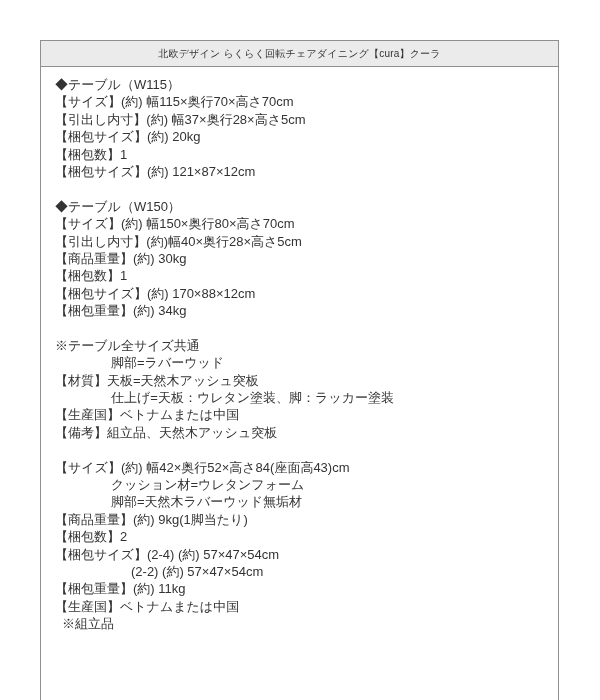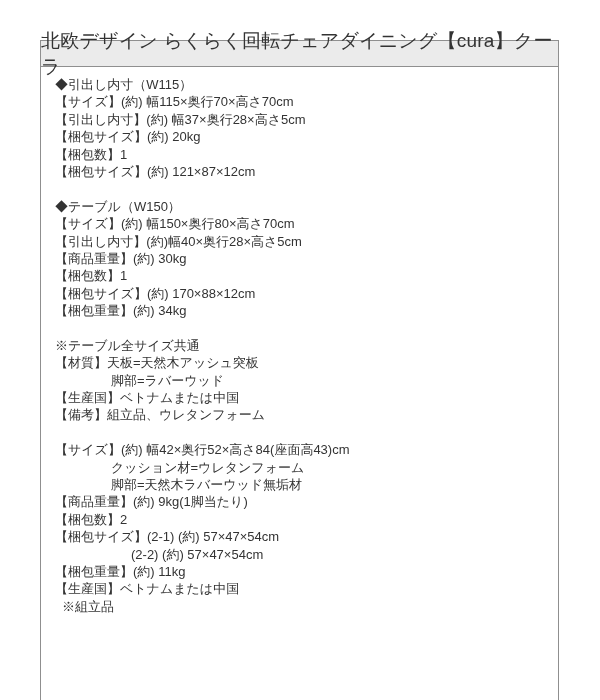--- a/index.html
+++ b/index.html
@@ -26,21 +26,21 @@
     background: #ffffff;
     box-sizing: border-box;
   }
   .panel-header {
     height: 25px;
     background: #ebebeb;
     border-bottom: 1px solid #8f8f8f;
     display: flex;
     align-items: center;
     justify-content: center;
-    font-size: 19px;
+    font-size: 10px;
     color: #333333;
     letter-spacing: 0.2px;
   }
   .panel-body {
     padding: 9px 6px 0 14px;
     font-size: 13px;
     line-height: 17.4px;
     color: #333333;
   }
   .line {
@@ -57,52 +57,53 @@
 </style>
 </head>
 <body>
 
 <div class="panel">
   <div class="panel-header">
     <span>北欧デザイン らくらく回転チェアダイニング【cura】クーラ</span>
   </div>
   <div class="panel-body">
       <div>
-        <div class="line indent-0">◆引出し内寸（W115）</div>
+        <div class="line indent-0">◆テーブル（W115）</div>
         <div class="line indent-0">【サイズ】(約) 幅115×奥行70×高さ70cm</div>
         <div class="line indent-0">【引出し内寸】(約) 幅37×奥行28×高さ5cm</div>
         <div class="line indent-0">【梱包サイズ】(約) 20kg</div>
         <div class="line indent-0">【梱包数】1</div>
         <div class="line indent-0">【梱包サイズ】(約) 121×87×12cm</div>
       </div>
       <div class="line blank"></div>
       <div>
         <div class="line indent-0">◆テーブル（W150）</div>
         <div class="line indent-0">【サイズ】(約) 幅150×奥行80×高さ70cm</div>
         <div class="line indent-0">【引出し内寸】(約)幅40×奥行28×高さ5cm</div>
         <div class="line indent-0">【商品重量】(約) 30kg</div>
         <div class="line indent-0">【梱包数】1</div>
         <div class="line indent-0">【梱包サイズ】(約) 170×88×12cm</div>
         <div class="line indent-0">【梱包重量】(約) 34kg</div>
       </div>
       <div class="line blank"></div>
       <div>
         <div class="line indent-0">※テーブル全サイズ共通</div>
+        <div class="line indent-1">脚部=ラバーウッド</div>
         <div class="line indent-0">【材質】天板=天然木アッシュ突板</div>
-        <div class="line indent-1">脚部=ラバーウッド</div>
+        <div class="line indent-1">仕上げ=天板：ウレタン塗装、脚：ラッカー塗装</div>
         <div class="line indent-0">【生産国】ベトナムまたは中国</div>
-        <div class="line indent-0">【備考】組立品、ウレタンフォーム</div>
+        <div class="line indent-0">【備考】組立品、天然木アッシュ突板</div>
       </div>
       <div class="line blank"></div>
       <div>
         <div class="line indent-0">【サイズ】(約) 幅42×奥行52×高さ84(座面高43)cm</div>
         <div class="line indent-1">クッション材=ウレタンフォーム</div>
         <div class="line indent-1">脚部=天然木ラバーウッド無垢材</div>
         <div class="line indent-0">【商品重量】(約) 9kg(1脚当たり)</div>
         <div class="line indent-0">【梱包数】2</div>
-        <div class="line indent-0">【梱包サイズ】(2-1) (約) 57×47×54cm</div>
+        <div class="line indent-0">【梱包サイズ】(2-4) (約) 57×47×54cm</div>
         <div class="line indent-2">(2-2) (約) 57×47×54cm</div>
         <div class="line indent-0">【梱包重量】(約) 11kg</div>
         <div class="line indent-0">【生産国】ベトナムまたは中国</div>
         <div class="line indent-3">※組立品</div>
       </div>
     </div>
 </div>
 
 </body></html>

